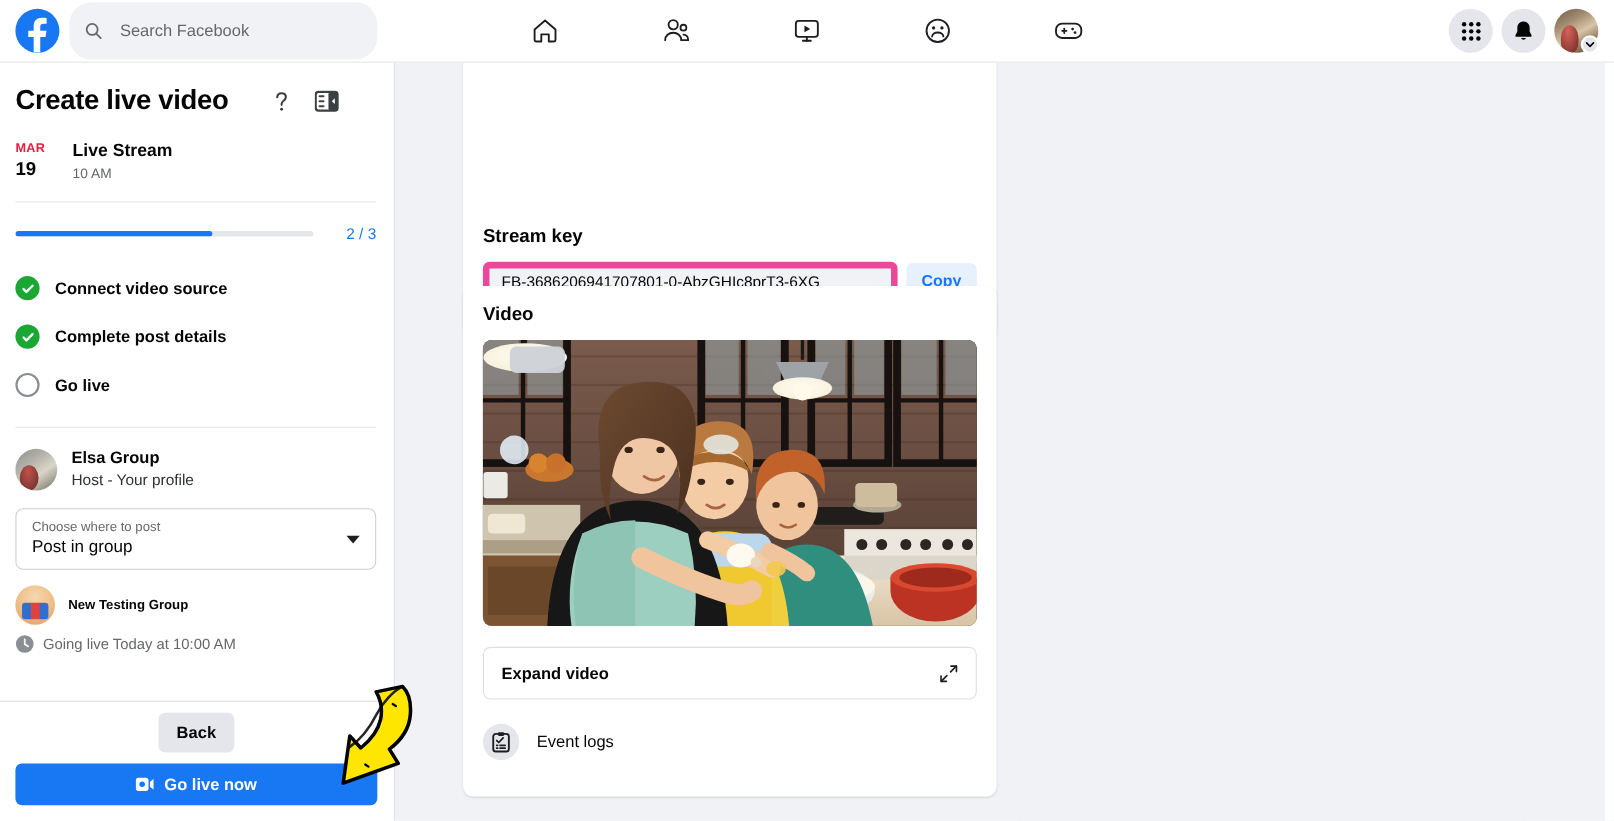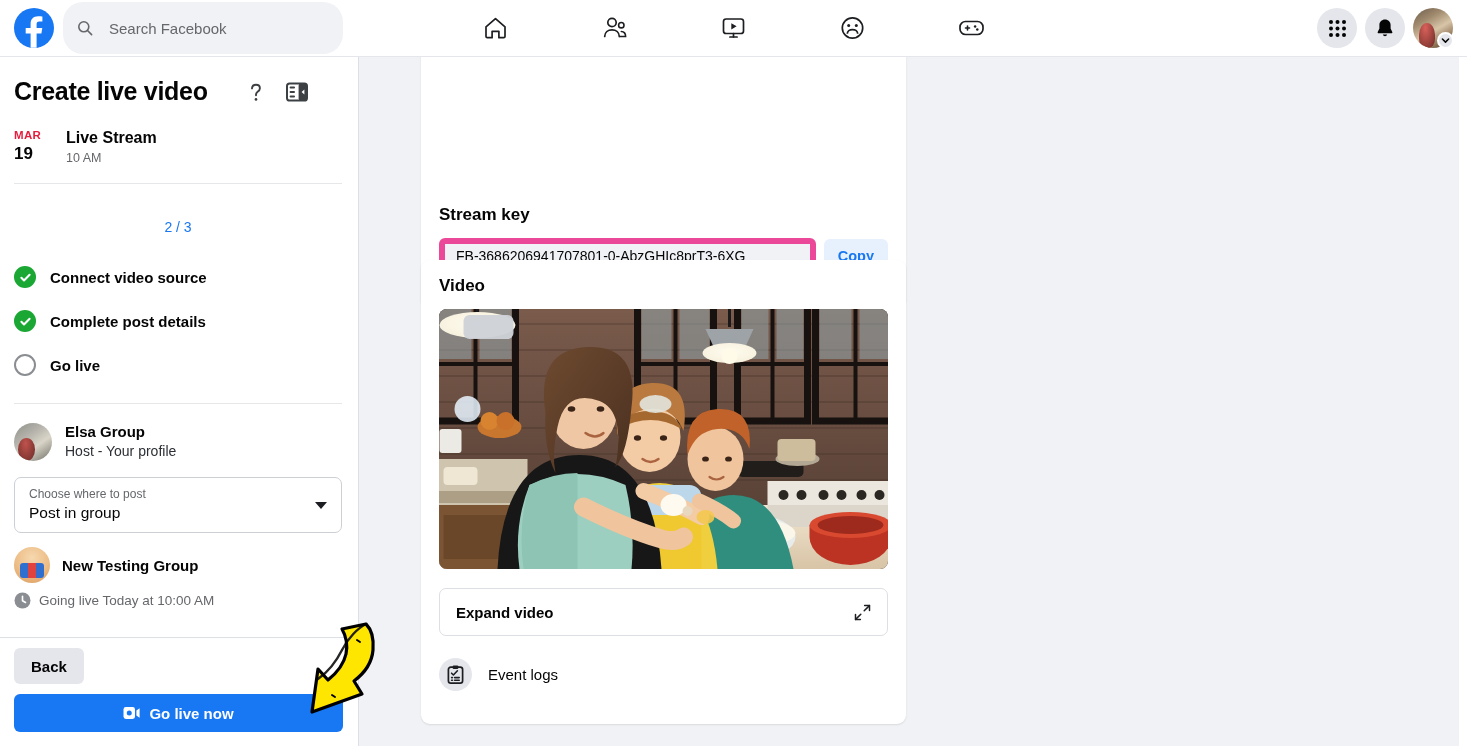--- a/index.html
+++ b/index.html
@@ -89,21 +89,21 @@
 
   .event-row { display: flex; align-items: flex-start; gap: 16px; margin-top: 12px; }
   .ev-date { width: 36px; text-align: left; }
   .ev-mon { font-size: 11.5px; font-weight: bold; color: #e41e3f; letter-spacing: .3px; line-height: 15px;}
   .ev-day { font-size: 17px; font-weight: bold; line-height: 21px; }
   .ev-name { font-size: 16px; font-weight: bold; line-height: 20px; }
   .ev-time { font-size: 12.5px; color: #65676b; line-height: 18px; margin-top: 1px; }
 
   .hr { height: 1px; background: #e6e7e9; margin: 16px 0 0 0; }
 
-  .prog-row { display: flex; align-items: center; gap: 15px; margin-top: 20px; flex-direction: column; }
+  .prog-row { display: flex; align-items: center; gap: 30px; margin-top: 20px; }
   .prog-track { flex: 1; height: 5px; border-radius: 3px; background: #e4e6eb; overflow: hidden; }
   .prog-fill { height: 100%; background: #1877f2; border-radius: 3px; }
   .prog-lbl { font-size: 14px; color: #1877f2; font-weight: normal; }
 
   .steps { margin-top: 20px; }
   .step { display: flex; align-items: center; gap: 14px; height: 44px; }
   .step-check {
     width: 22px; height: 22px; border-radius: 50%;
     background: #1aa733; display: flex; align-items: center; justify-content: center; flex: 0 0 auto;
   }
@@ -148,35 +148,35 @@
   .group-av {
     width: 36px; height: 36px; border-radius: 50%; flex: 0 0 auto; overflow: hidden;
     background: radial-gradient(circle at 50% 30%, #f6d8b0 0%, #edbd86 55%, #d99a5e 100%);
     position: relative;
   }
   .group-av::after {
     content:''; position:absolute; left:18%; top:45%; width:64%; height:42%;
     background: linear-gradient(90deg,#2f6fd0 0%,#2f6fd0 32%,#e0423d 33%,#e0423d 66%,#2f6fd0 67%);
     border-radius: 3px;
   }
-  .group-name { font-size: 15px; font-weight: bold; }
+  .group-name { font-size: 12px; font-weight: bold; }
 
   .going-live {
     display: flex; align-items: center; gap: 8px;
     margin-top: 9px;
   }
   .going-live .txt { font-size: 13.5px; color: #65676b; }
 
   
   .sb-actions {
     position: absolute; left: 0; bottom: 0; width: 359px;
     background: #fff; border-top: 1px solid #dcdfe3;
     padding: 10px 16px 14px 14px;
   }
-  .act-row { display: flex; align-items: center; gap: 10px; }
+  .act-row { display: flex; align-items: center; gap: 10px; justify-content: center; }
   .btn-back {
     height: 36px; padding: 0 17px; border-radius: 6px;
     background: #e4e6eb; color: #050505;
     font-size: 15px; font-weight: bold;
     display: flex; align-items: center; justify-content: center;
     border: none; cursor: pointer; font-family: inherit;
   }
   .btn-save {
     flex: 1; height: 36px; border-radius: 6px;
     background: #e7f0fd; color: #1877f2;

